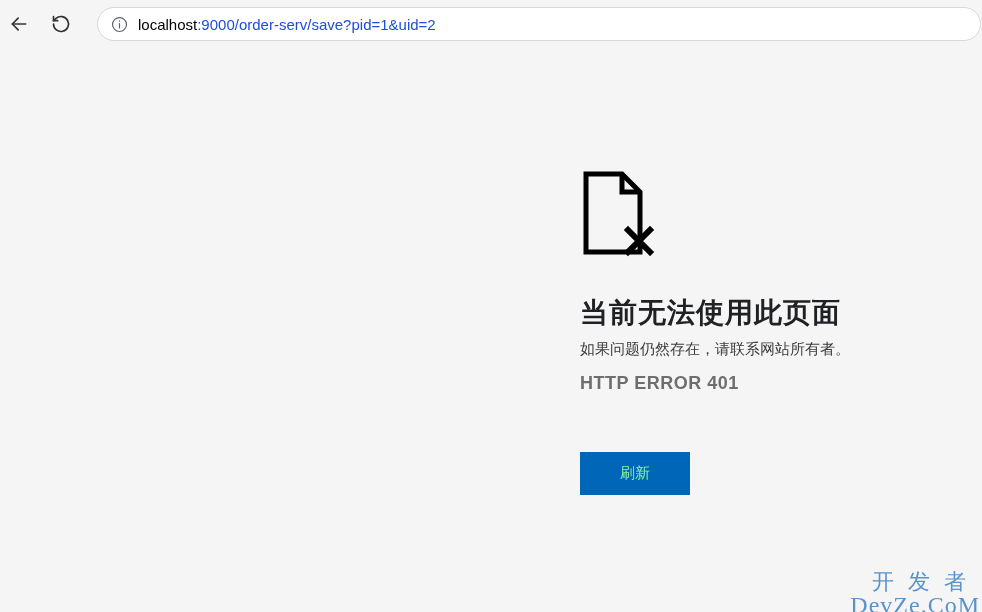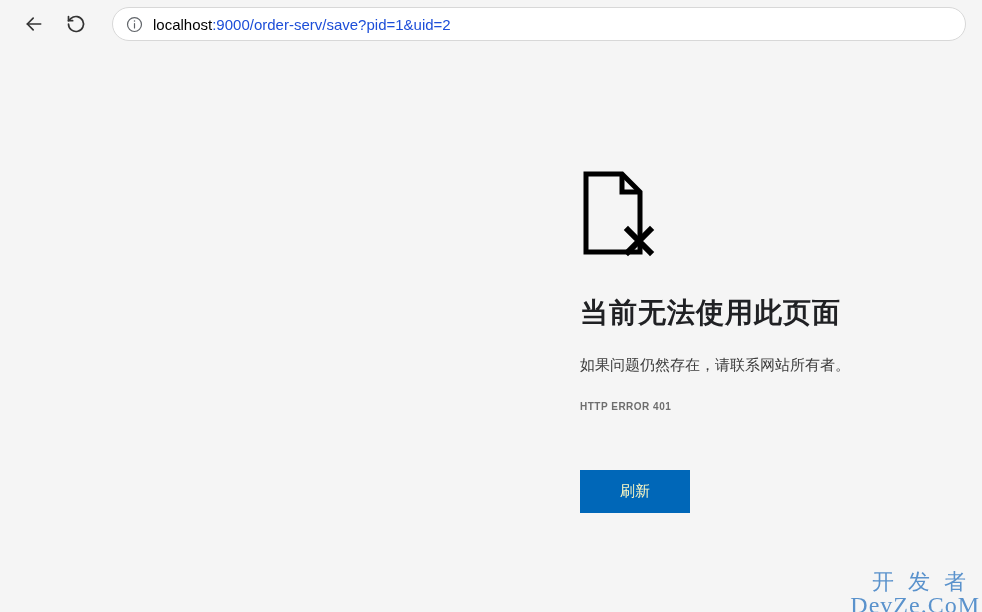--- a/index.html
+++ b/index.html
@@ -12,21 +12,21 @@
       background: #f5f5f5;
       width: 982px;
       height: 612px;
       overflow: hidden;
       position: relative;
     }
     .toolbar {
       display: flex;
       align-items: center;
       height: 48px;
-      padding: 0 16px;
+      padding: 0 1px;
       background: #f5f5f5;
       gap: 6px;
     }
     .nav-btn {
       width: 36px;
       height: 36px;
       display: flex;
       align-items: center;
       justify-content: center;
       cursor: pointer;
@@ -75,38 +75,38 @@
       top: 170px;
       width: 360px;
     }
     .error-icon {
       margin-bottom: 32px;
     }
     .error-title {
       font-size: 28px;
       font-weight: 700;
       color: #202124;
-      margin-bottom: 24px;
+      margin-bottom: 8px;
       letter-spacing: 1px;
     }
     .error-message {
       font-size: 15px;
       color: #3c3c3c;
-      margin-bottom: 26px;
+      margin-bottom: 14px;
     }
     .error-code {
-      font-size: 10px;
+      font-size: 18px;
       font-weight: 600;
       color: #6e6e6e;
       letter-spacing: 0.5px;
       margin-bottom: 58px;
     }
     .reload-btn {
       background: #0067b8;
-      color: #fef9c3;
+      color: #86efac;
       border: none;
       padding: 12px 40px;
       font-size: 15px;
       cursor: pointer;
       font-family: inherit;
       font-weight: 400;
     }
     .watermark {
       position: absolute;
       right: 2px;

